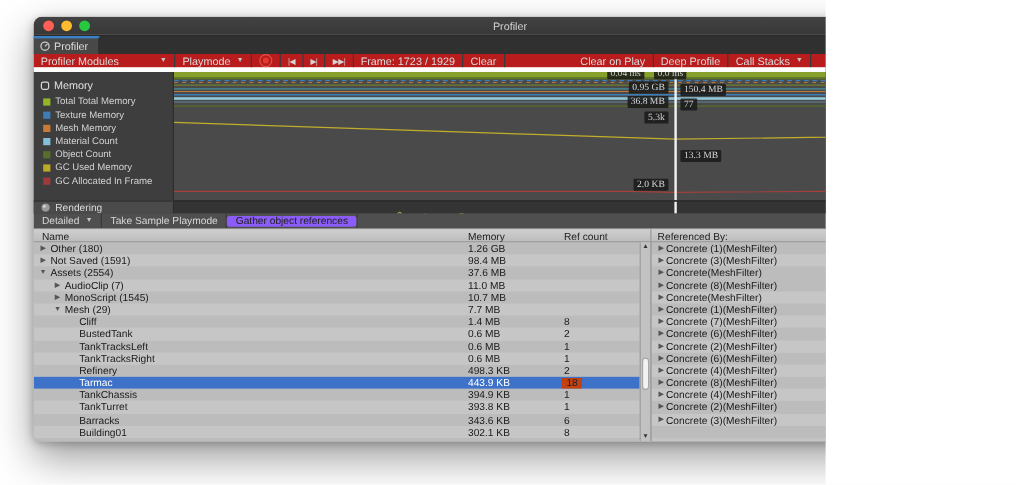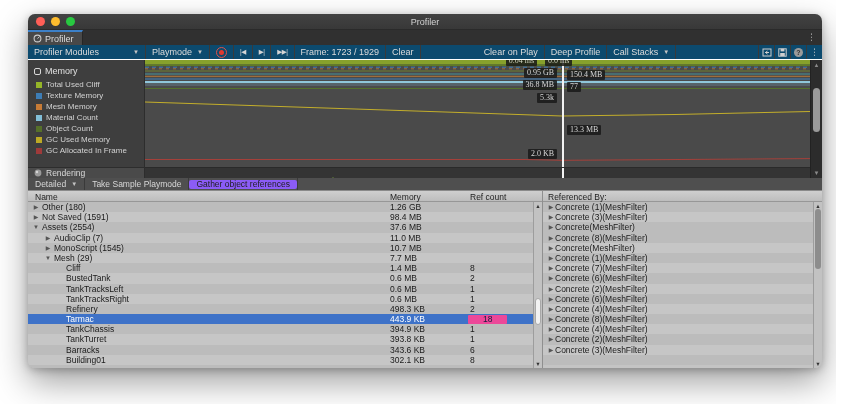--- a/index.html
+++ b/index.html
@@ -1,36 +1,36 @@
 <!DOCTYPE html>
 <html><head>
 <meta charset="utf-8">
 <style>
   html,body{margin:0;padding:0;background:#ffffff;width:850px;height:404px;
     font-family:"Liberation Sans",sans-serif;-webkit-user-select:none;user-select:none;}
-  .page{position:relative;width:836px;height:404px;background:#fff;overflow:hidden;}
+  .page{position:relative;width:688px;height:404px;background:#fff;overflow:hidden;}
   .window{position:absolute;left:28px;top:14px;width:794px;height:354px;border-radius:7px;
     overflow:hidden;background:#bfbfbf;box-shadow:0 14px 34px rgba(0,0,0,.38),0 2px 8px rgba(0,0,0,.25);
     display:flex;flex-direction:column;}
   
   .titlebar{height:16px;flex:0 0 16px;background:linear-gradient(#424242,#383838);
     display:flex;align-items:center;position:relative;border-bottom:1px solid #2a2a2a;box-sizing:border-box;}
   .lights{display:flex;gap:6px;margin-left:8px;}
   .light{width:9px;height:9px;border-radius:50%;}
   .light.r{background:#ff5f57;} .light.y{background:#febc2e;} .light.g{background:#28c840;}
   .wtitle{position:absolute;left:0;right:0;text-align:center;font-size:9px;color:#d2d2d2;}
   
   .tabbar{height:15px;flex:0 0 15px;background:#303030;display:flex;align-items:flex-end;position:relative;}
   .tab{height:13px;background:#484848;border-top:2px solid #3c80c8;display:flex;align-items:center;
     gap:3px;padding:0 8px 0 5px;font-size:9px;color:#dcdcdc;border-right:1px solid #262626;}
   .tab svg{display:block;}
   .kebab{position:absolute;right:6px;top:2px;color:#bbb;font-size:9px;line-height:11px;}
   
-  .toolbar{height:15px;flex:0 0 15px;background:#0c4a6e;display:flex;align-items:stretch;
-    font-size:9px;color:#dcdcdc;border-bottom:1px solid #ffffff;box-sizing:border-box;}
+  .toolbar{height:15px;flex:0 0 15px;background:#b91c1c;display:flex;align-items:stretch;
+    font-size:9px;color:#dcdcdc;border-bottom:4px solid #ffffff;box-sizing:border-box;}
   .titem{display:flex;align-items:center;padding:0 6px;border-right:1px solid #3a3a3a;white-space:nowrap;}
   .titem .dd{font-size:6px;margin-left:5px;color:#c4c4c4;}
   .titem.modules{width:105px;justify-content:space-between;}
   .rec{width:9px;height:9px;border-radius:50%;border:1px solid #e0524a;display:flex;align-items:center;justify-content:center;}
   .rec i{width:5px;height:5px;border-radius:50%;background:#e0392f;display:block;}
   .trans{font-size:6.5px;letter-spacing:-0.5px;color:#d5d5d5;}
   .gap{margin-left:57px;}
   .ticons{margin-left:auto;display:flex;align-items:stretch;}
   .ticon{display:flex;align-items:center;justify-content:center;width:15px;border-left:1px solid #3a3a3a;color:#cfcfcf;}
   .helpq{width:9px;height:9px;border-radius:50%;background:#9a9a9a;color:#333;font-size:7px;font-weight:bold;
@@ -71,21 +71,21 @@
   .th-name{left:7px;} .th-mem{left:362px;} .th-ref{left:442px;} .th-refby{left:5px;}
   .tbody{position:absolute;top:11px;bottom:0;left:0;right:0;overflow:hidden;}
   .trow{height:10.2px;line-height:10.2px;font-size:8.5px;color:#1a1a1a;background:#bcbcbc;
     position:relative;white-space:nowrap;display:flex;align-items:center;}
   .trow.alt{background:#c6c6c6;}
   .trow.sel{background:#3e72c8;color:#fff;}
   .arr{display:inline-block;width:8px;font-size:6px;color:#555;text-align:center;flex:0 0 8px;}
   .trow.sel .arr{color:#dfe8f8;}
   .nm{margin-left:2px;}
   .mem{position:absolute;left:362px;} .ref{position:absolute;left:442px;}
-  .refsel{background:#ec4899;color:#12203c;padding:0 15px;margin-left:-2px;line-height:9px;border-radius:1px;}
+  .refsel{background:#c2410c;color:#12203c;padding:0 4px;margin-left:-2px;line-height:9px;border-radius:1px;}
   .rrow{height:10.2px;line-height:10.2px;font-size:8.5px;color:#1a1a1a;background:#bcbcbc;
     display:flex;align-items:center;padding-left:4px;white-space:nowrap;}
   .rrow.alt{background:#c6c6c6;}
   .vscroll{position:absolute;top:11px;bottom:0;right:0;width:9px;background:#c2c2c2;border-left:1px solid #9d9d9d;box-sizing:border-box;}
   .vscroll .ar{position:absolute;left:0;right:0;text-align:center;font-size:5.5px;color:#333;line-height:8px;}
   .vscroll .up{top:0;} .vscroll .dn{bottom:0;}
   .vscroll .thumb{position:absolute;left:1px;right:1px;border-radius:3px;}
   .lthumb{top:58%;height:16%;background:#f2f2f2;border:1px solid #a8a8a8;box-sizing:border-box;}
   .rthumb{top:7px;height:36%;background:#8d8d8d;}
 </style>
@@ -163,21 +163,21 @@
 
     <div class="upper">
       <div class="leftpanel">
         <div class="modhead">
           <span class="memicon"></span>
           <span>Memory</span>
         </div>
         <div id="legend">
             <div class="leg">
        <span class="sw" style="background:#95b528"></span>
-       <span>Total Used Cliff</span>
+       <span>Total Total Memory</span>
             </div>
             <div class="leg">
        <span class="sw" style="background:#3d7db5"></span>
        <span>Texture Memory</span>
             </div>
             <div class="leg">
        <span class="sw" style="background:#c77b36"></span>
        <span>Mesh Memory</span>
             </div>
             <div class="leg">

